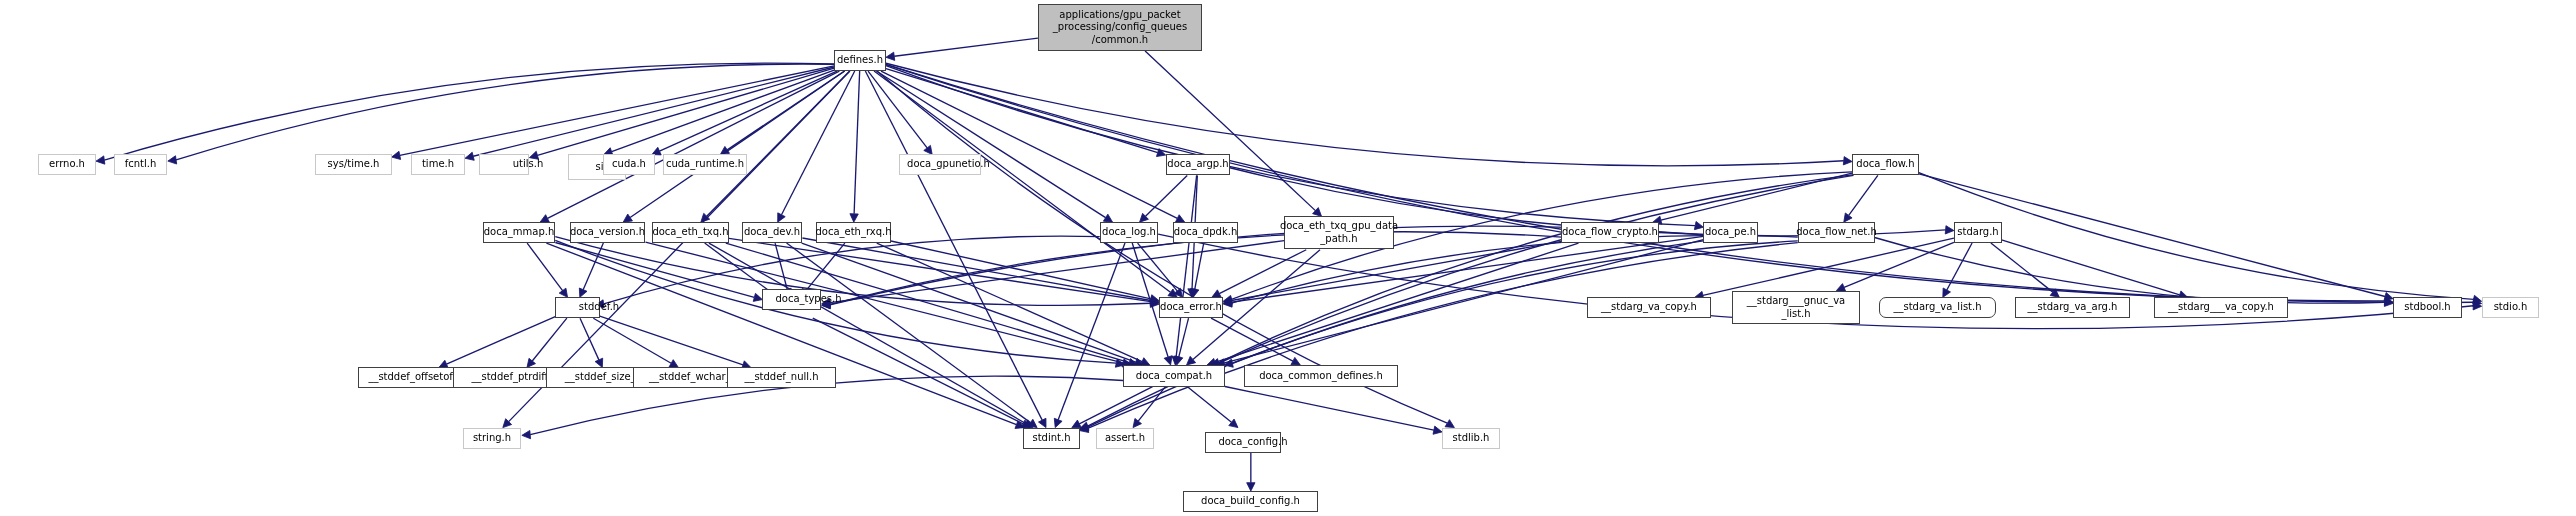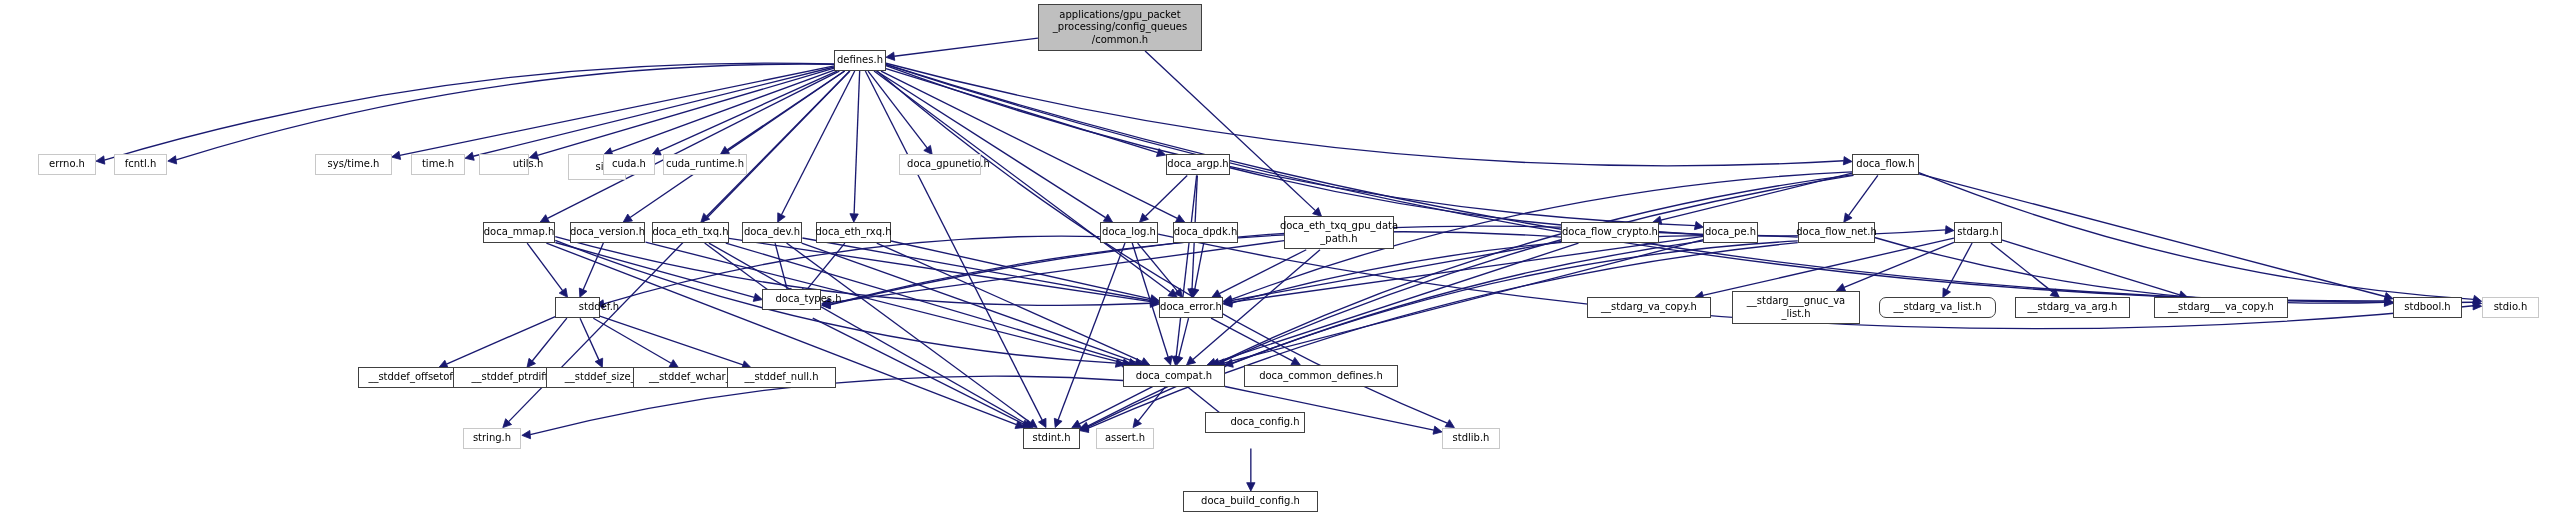--- a/index.html
+++ b/index.html
@@ -259,17 +259,17 @@
   <div class="node" style="left:453px;top:367px;width:132px;height:21px;">__stddef_ptrdiff_t.h</div>
   <div class="node" style="left:546px;top:367px;width:122px;height:21px;">__stddef_size_t.h</div>
   <div class="node" style="left:633px;top:367px;width:127px;height:21px;">__stddef_wchar_t.h</div>
   <div class="node" style="left:727px;top:367px;width:109px;height:21px;">__stddef_null.h</div>
   <div class="node" style="left:1123px;top:365px;width:102px;height:22px;">doca_compat.h</div>
   <div class="node" style="left:1244px;top:365px;width:154px;height:22px;">doca_common_defines.h</div>
 
   <div class="node ext" style="left:463px;top:428px;width:58px;height:21px;">string.h</div>
   <div class="node" style="left:1023px;top:428px;width:57px;height:21px;">stdint.h</div>
   <div class="node ext" style="left:1096px;top:428px;width:58px;height:21px;">assert.h</div>
-  <div class="node" style="left:1205px;top:412px;width:100px;height:21px;padding-left:20px;">doca_config.h</div>
+  <div class="node" style="left:1205px;top:432px;width:76px;height:21px;padding-left:20px;">doca_config.h</div>
   <div class="node ext" style="left:1442px;top:428px;width:58px;height:21px;">stdlib.h</div>
   <div class="node" style="left:1183px;top:491px;width:135px;height:21px;">doca_build_config.h</div>
 </div>
 
 
 </body></html>

